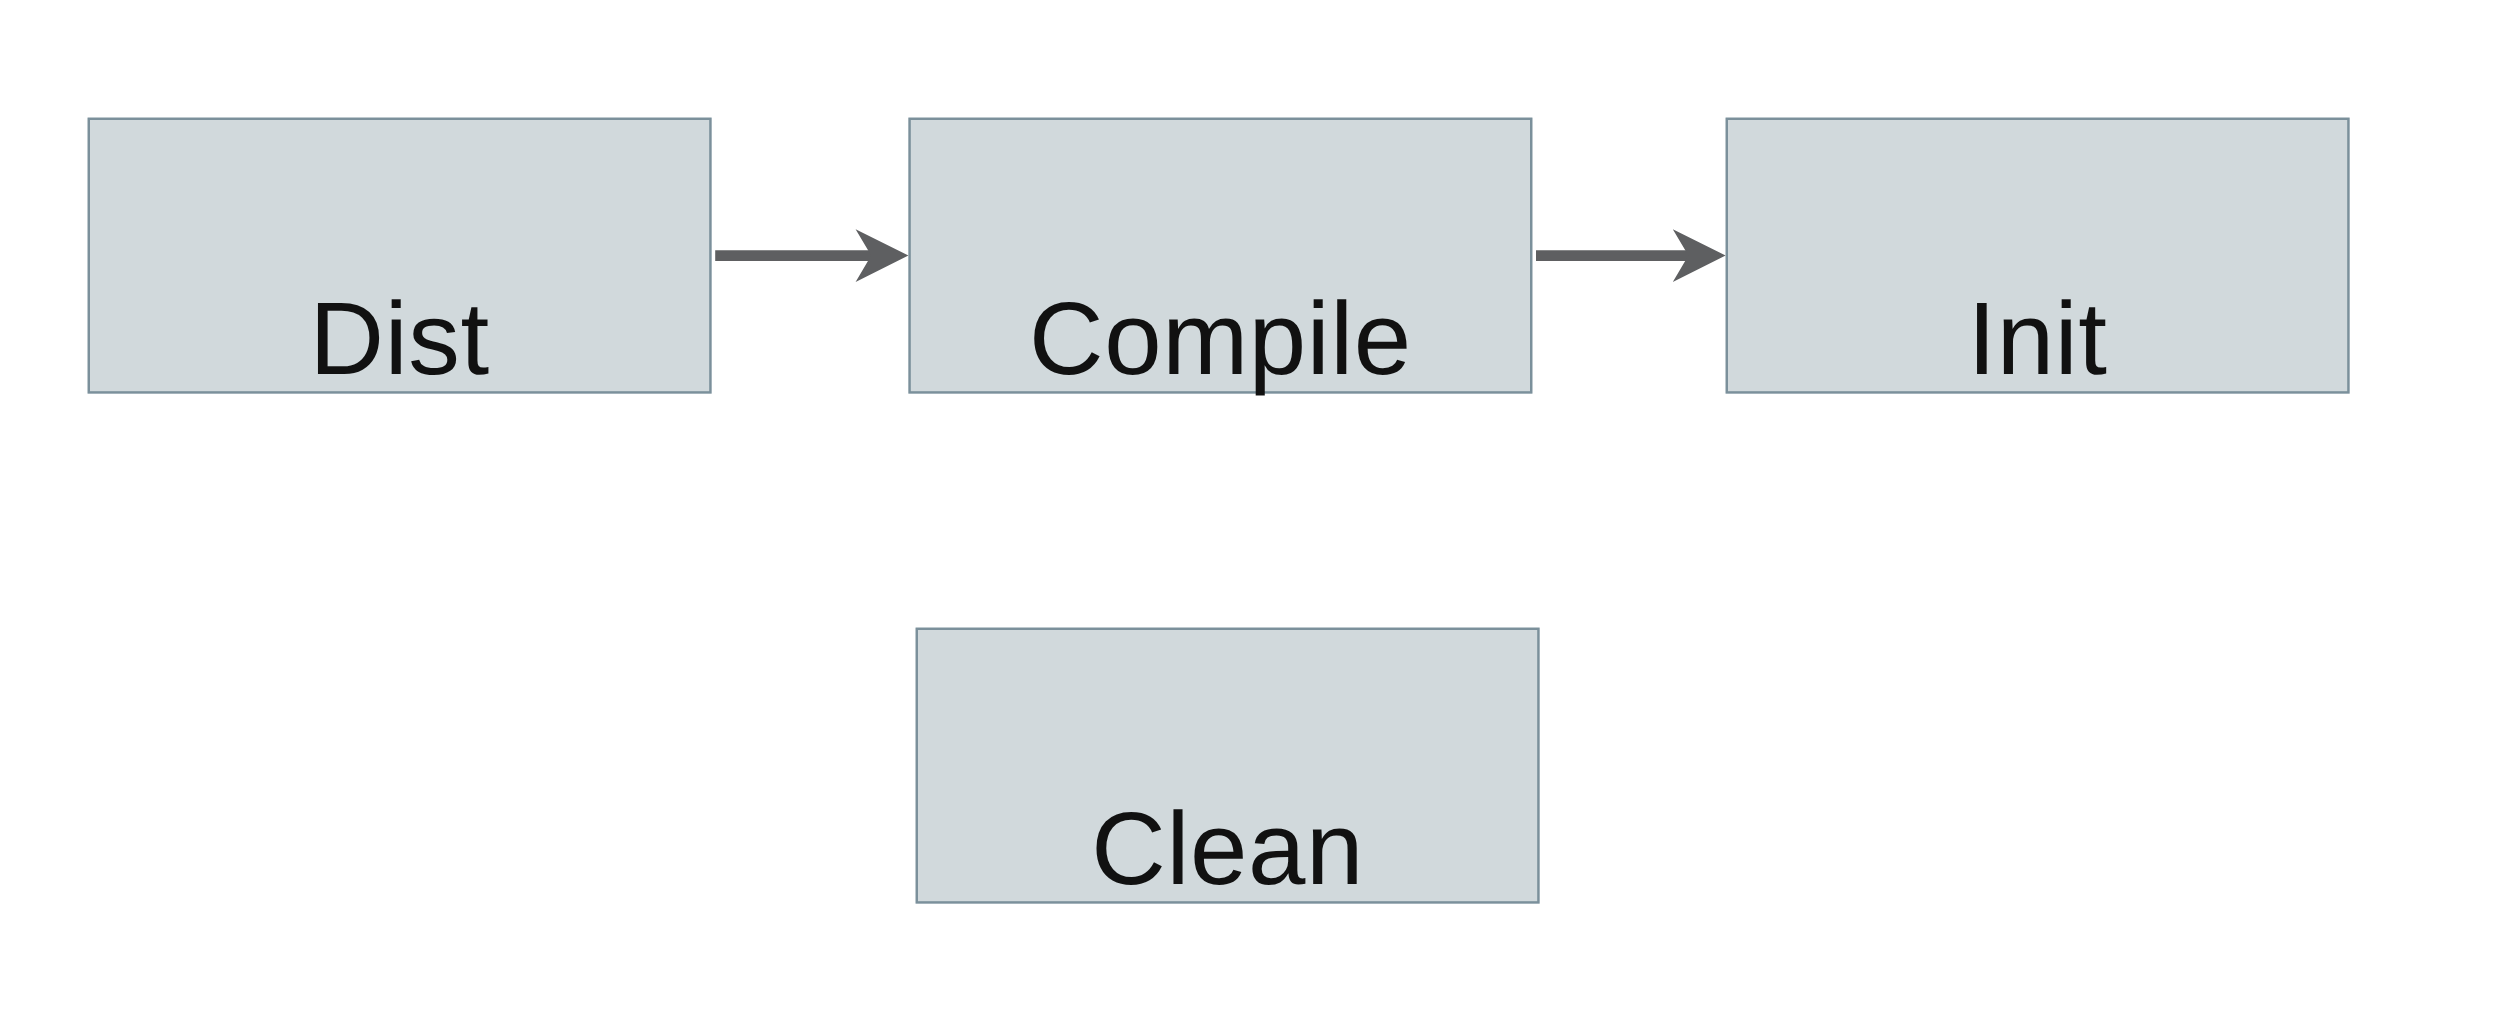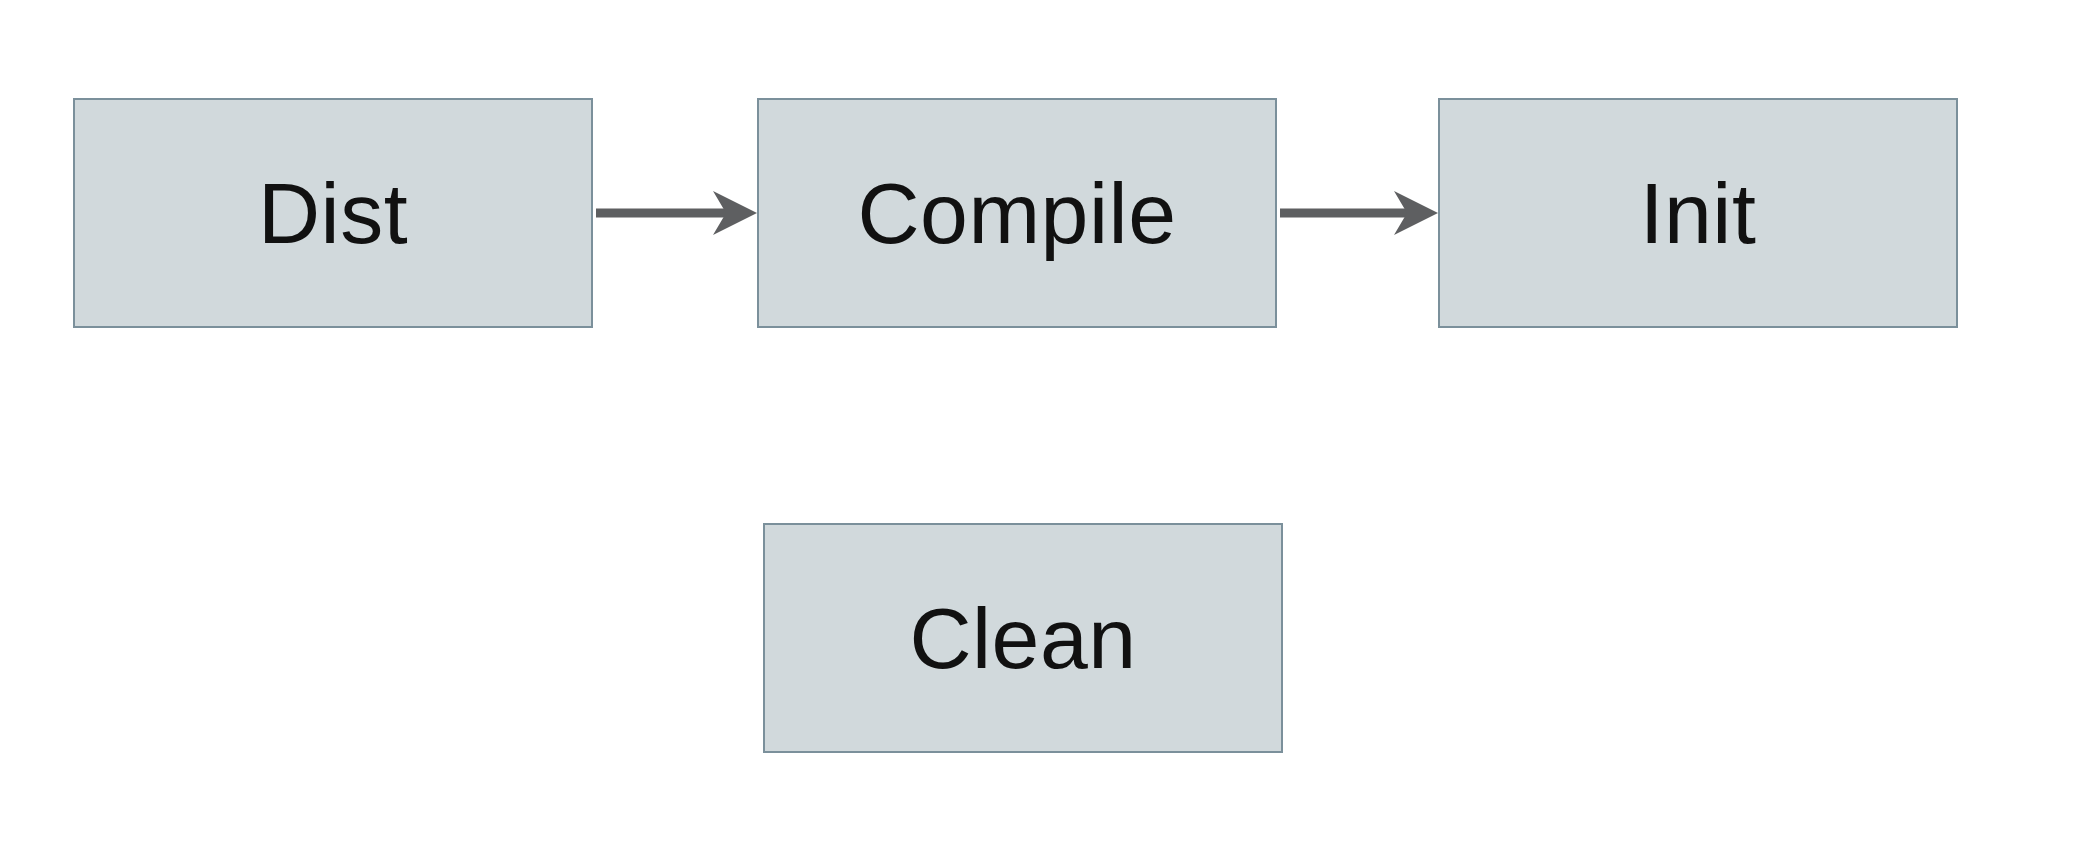--- a/index.html
+++ b/index.html
@@ -12,21 +12,21 @@
     overflow: hidden;
   }
   .node {
     position: absolute;
     width: 520px;
     height: 230px;
     background: var(--node_fill, #d1d9dc);
     border: 2.5px solid var(--node_border, #7b909b);
     box-sizing: border-box;
     display: flex;
-    align-items: center;
+    align-items: flex-end;
     justify-content: center;
   }
   .node .label {
     font-size: 86px;
     line-height: 1;
     color: var(--text_color, #111111);
     letter-spacing: 0.5px;
     white-space: nowrap;
   }
   .node-dist    { left: 73px;   top: 98px; }

